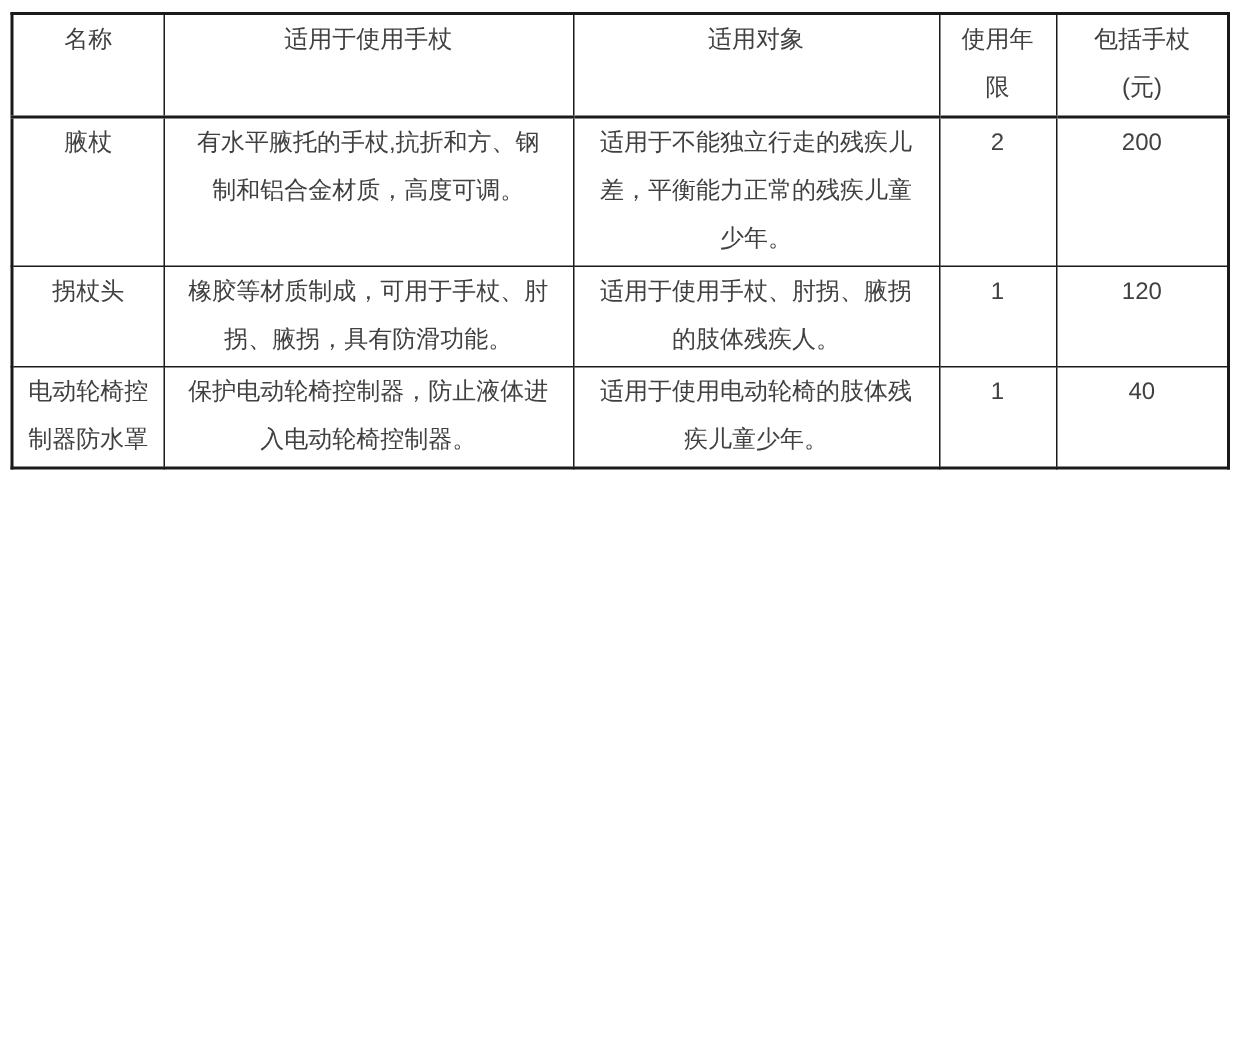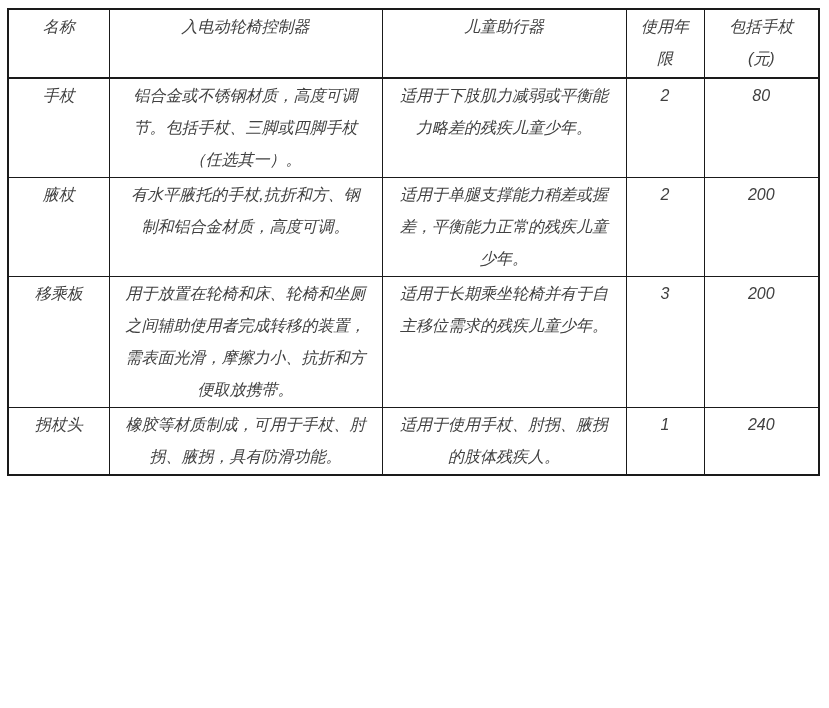--- a/index.html
+++ b/index.html
@@ -9,21 +9,20 @@
     width: 829px;
     height: 708px;
     font-family: "Liberation Sans", sans-serif;
   }
   .page {
     position: relative;
     width: 829px;
     height: 532px;
     background: #ffffff;
     overflow: hidden;
-    font-style: italic;
   }
   table.subsidy {
     position: absolute;
     left: 7px;
     top: 8px;
     width: 811px;
     border-collapse: collapse;
     table-layout: fixed;
     border: 2px solid #1a1a1a;
     background: #ffffff;
@@ -59,64 +58,53 @@
     <colgroup>
       <col class="c1">
         <col class="c2">
         <col class="c3">
         <col class="c4">
         <col class="c5">
     </colgroup>
     <thead>
       <tr>
         <th>名称</th>
-        <th>入电动轮椅控制器</th>
-        <th>儿童助行器</th>
+        <th>适用于使用手杖</th>
+        <th>适用对象</th>
         <th>使用年
 限</th>
         <th>包括手杖
 (元)</th>
       </tr>
     </thead>
     <tbody>
       <tr>
-        <td>手杖</td>
-        <td>铝合金或不锈钢材质，高度可调
-节。包括手杖、三脚或四脚手杖
-（任选其一）。</td>
-        <td>适用于下肢肌力减弱或平衡能
-力略差的残疾儿童少年。</td>
-        <td>2</td>
-        <td>80</td>
-      </tr>
-      <tr>
         <td>腋杖</td>
         <td>有水平腋托的手杖,抗折和方、钢
 制和铝合金材质，高度可调。</td>
-        <td>适用于单腿支撑能力稍差或握
+        <td>适用于不能独立行走的残疾儿
 差，平衡能力正常的残疾儿童
 少年。</td>
         <td>2</td>
-        <td>200</td>
-      </tr>
-      <tr>
-        <td>移乘板</td>
-        <td>用于放置在轮椅和床、轮椅和坐厕
-之间辅助使用者完成转移的装置，
-需表面光滑，摩擦力小、抗折和方
-便取放携带。</td>
-        <td>适用于长期乘坐轮椅并有于自
-主移位需求的残疾儿童少年。</td>
-        <td>3</td>
         <td>200</td>
       </tr>
       <tr>
         <td>拐杖头</td>
         <td>橡胶等材质制成，可用于手杖、肘
 拐、腋拐，具有防滑功能。</td>
         <td>适用于使用手杖、肘拐、腋拐
 的肢体残疾人。</td>
         <td>1</td>
-        <td>240</td>
+        <td>120</td>
+      </tr>
+      <tr>
+        <td>电动轮椅控
+制器防水罩</td>
+        <td>保护电动轮椅控制器，防止液体进
+入电动轮椅控制器。</td>
+        <td>适用于使用电动轮椅的肢体残
+疾儿童少年。</td>
+        <td>1</td>
+        <td>40</td>
       </tr>
     </tbody>
   </table>
 </div>
 
 </body></html>

